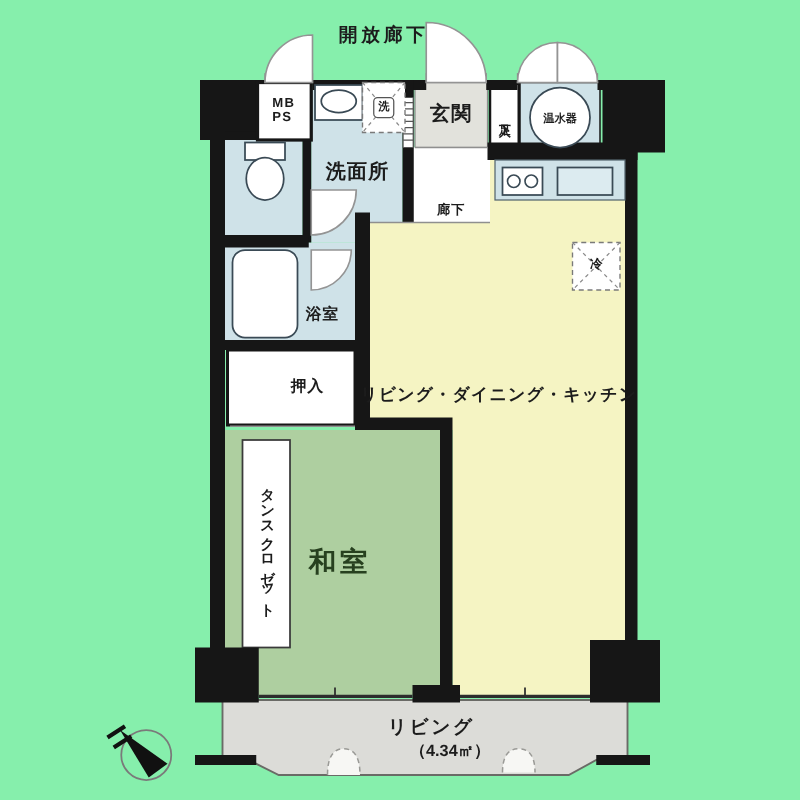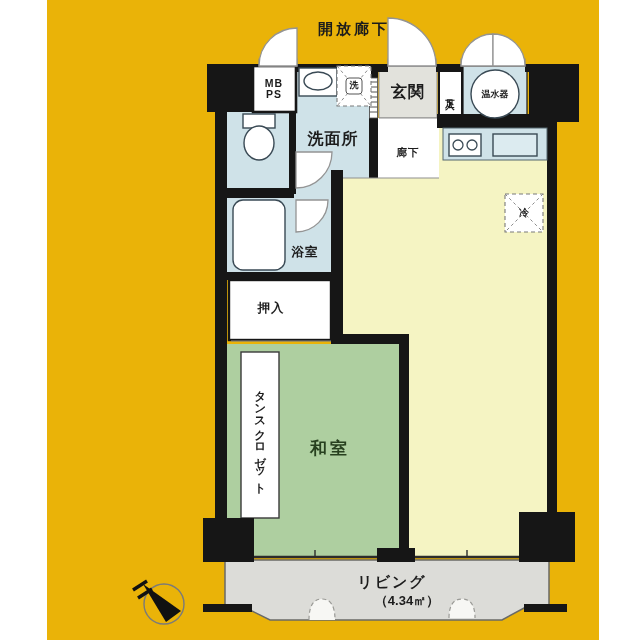--- a/index.html
+++ b/index.html
@@ -1,37 +1,37 @@
 <!DOCTYPE html>
 <html style="--c-wall: #161616; --c-wet-room: #cfe2e8; --c-ldk: #f5f4c3; --c-japanese-room: #aecfa0; --c-entrance: #e2e2dc; --c-balcony: #dcdcd8; --c-fixture-stroke: #3a4a55;"><head>
 <meta charset="utf-8">
 <style>
   html,body{margin:0;padding:0;background:#ffffff;}
-  #canvas{position:relative;width:552px;height:640px;background:#eab308;overflow:hidden;
-          font-family:"Liberation Sans","DejaVu Sans",sans-serif;color:#1c1c1c;margin-left:47px;}
+  #canvas{position:relative;width:640px;height:640px;background:#86efac;overflow:hidden;
+          font-family:"Liberation Sans","DejaVu Sans",sans-serif;color:#1c1c1c;}
   #plan-svg{position:absolute;left:0;top:0;}
   .wall{fill:var(--c-wall,#161616);}
   .wet{fill:var(--c-wet-room,#cfe2e8);}
   .ldk{fill:var(--c-ldk,#f5f4c3);}
   .washitsu{fill:var(--c-japanese-room,#aecfa0);}
   .genkan{fill:var(--c-entrance,#e2e2dc);}
   .balcony{fill:var(--c-balcony,#dcdcd8);stroke:#6a6a66;stroke-width:1.5;}
   .fixture{fill:#ffffff;stroke:var(--c-fixture-stroke,#3a4a55);stroke-width:1.4;}
   .fixture-blue{fill:#dcebf0;stroke:var(--c-fixture-stroke,#3a4a55);stroke-width:1.4;}
   .door{fill:#ffffff;stroke:#949494;stroke-width:1.3;}
   .thresh{fill:#ffffff;stroke:#8a8a8a;stroke-width:1;}
   .dashbox{fill:#ffffff;stroke:#7a7a7a;stroke-width:1.1;stroke-dasharray:4 3;}
   .dashdiag{stroke:#8a8a8a;stroke-width:1;stroke-dasharray:3 3;fill:none;}
   .thinline{stroke:#8f8f8f;stroke-width:1.2;}
   .winline{stroke:#2c2c2c;stroke-width:2.6;}
   .ghost{fill:#f7f7f4;stroke:#9a9a96;stroke-width:1.2;stroke-dasharray:4 3;}
   .lbl{position:absolute;transform:translate(-50%,-50%);white-space:nowrap;
        font-weight:600;letter-spacing:1px;line-height:1.05;}
   .lbl.vert{writing-mode:vertical-rl;text-orientation:upright;letter-spacing:0;}
-  .lbl.center{text-align:center;}
+  .lbl.center{text-align:left;}
 </style>
 </head>
 <body>
 
 <div id="canvas">
 
   <svg id="plan-svg" width="640" height="640" viewBox="0 0 640 640">
 
     <g>
       <rect class="wet" x="180" y="112" width="62" height="82"></rect>
@@ -155,28 +155,29 @@
   </div>
 
   <div class="lbl" style="left:361px;top:92px;font-size:16px;">玄関</div>
 
   <div class="lbl vert" style="left:403px;top:92px;font-size:9.5px;">下足入</div>
 
   <div class="lbl" style="left:448px;top:95px;font-size:9px;letter-spacing:0;">温水器</div>
 
   <div class="lbl" style="left:286px;top:139px;font-size:16px;">洗面所</div>
 
-  <div class="lbl" style="left:361px;top:153px;font-size:10.5px;">廊下</div>
+  <div class="lbl" style="left:361px;top:169px;font-size:10.5px;">廊下</div>
 
-  <div class="lbl" style="left:258px;top:253px;font-size:12.5px;">浴室</div>
+  <div class="lbl" style="left:258px;top:253px;font-size:12.5px;font-family:Liberation Mono, monospace;">浴室</div>
 
-  <div class="lbl" style="left:224px;top:309px;font-size:12.5px;">押入</div>
+  <div class="lbl" style="left:246px;top:309px;font-size:12.5px;">押入</div>
 
+  <div class="lbl" style="left:399px;top:316px;font-size:13.5px;">リビング・ダイニング・キッチン</div>
 
-  <div class="lbl" style="left:283px;top:449px;font-size:17px;letter-spacing:3px;color:#27401f;">和室</div>
+  <div class="lbl" style="left:272px;top:449px;font-size:22px;letter-spacing:3px;color:#27401f;">和室</div>
 
   <div class="lbl vert" style="left:213px;top:435px;font-size:11.5px;">タンスクロゼット</div>
 
   <div class="lbl" style="left:345px;top:582px;font-size:15px;letter-spacing:2px;">リビング</div>
 
   <div class="lbl" style="left:360px;top:601px;font-size:13px;letter-spacing:0;">（4.34㎡）</div>
 
   <div class="lbl" style="left:307px;top:86px;font-size:9px;letter-spacing:0;">洗</div>
 
   <div class="lbl" style="left:477px;top:213px;font-size:10px;letter-spacing:0;">冷</div>

